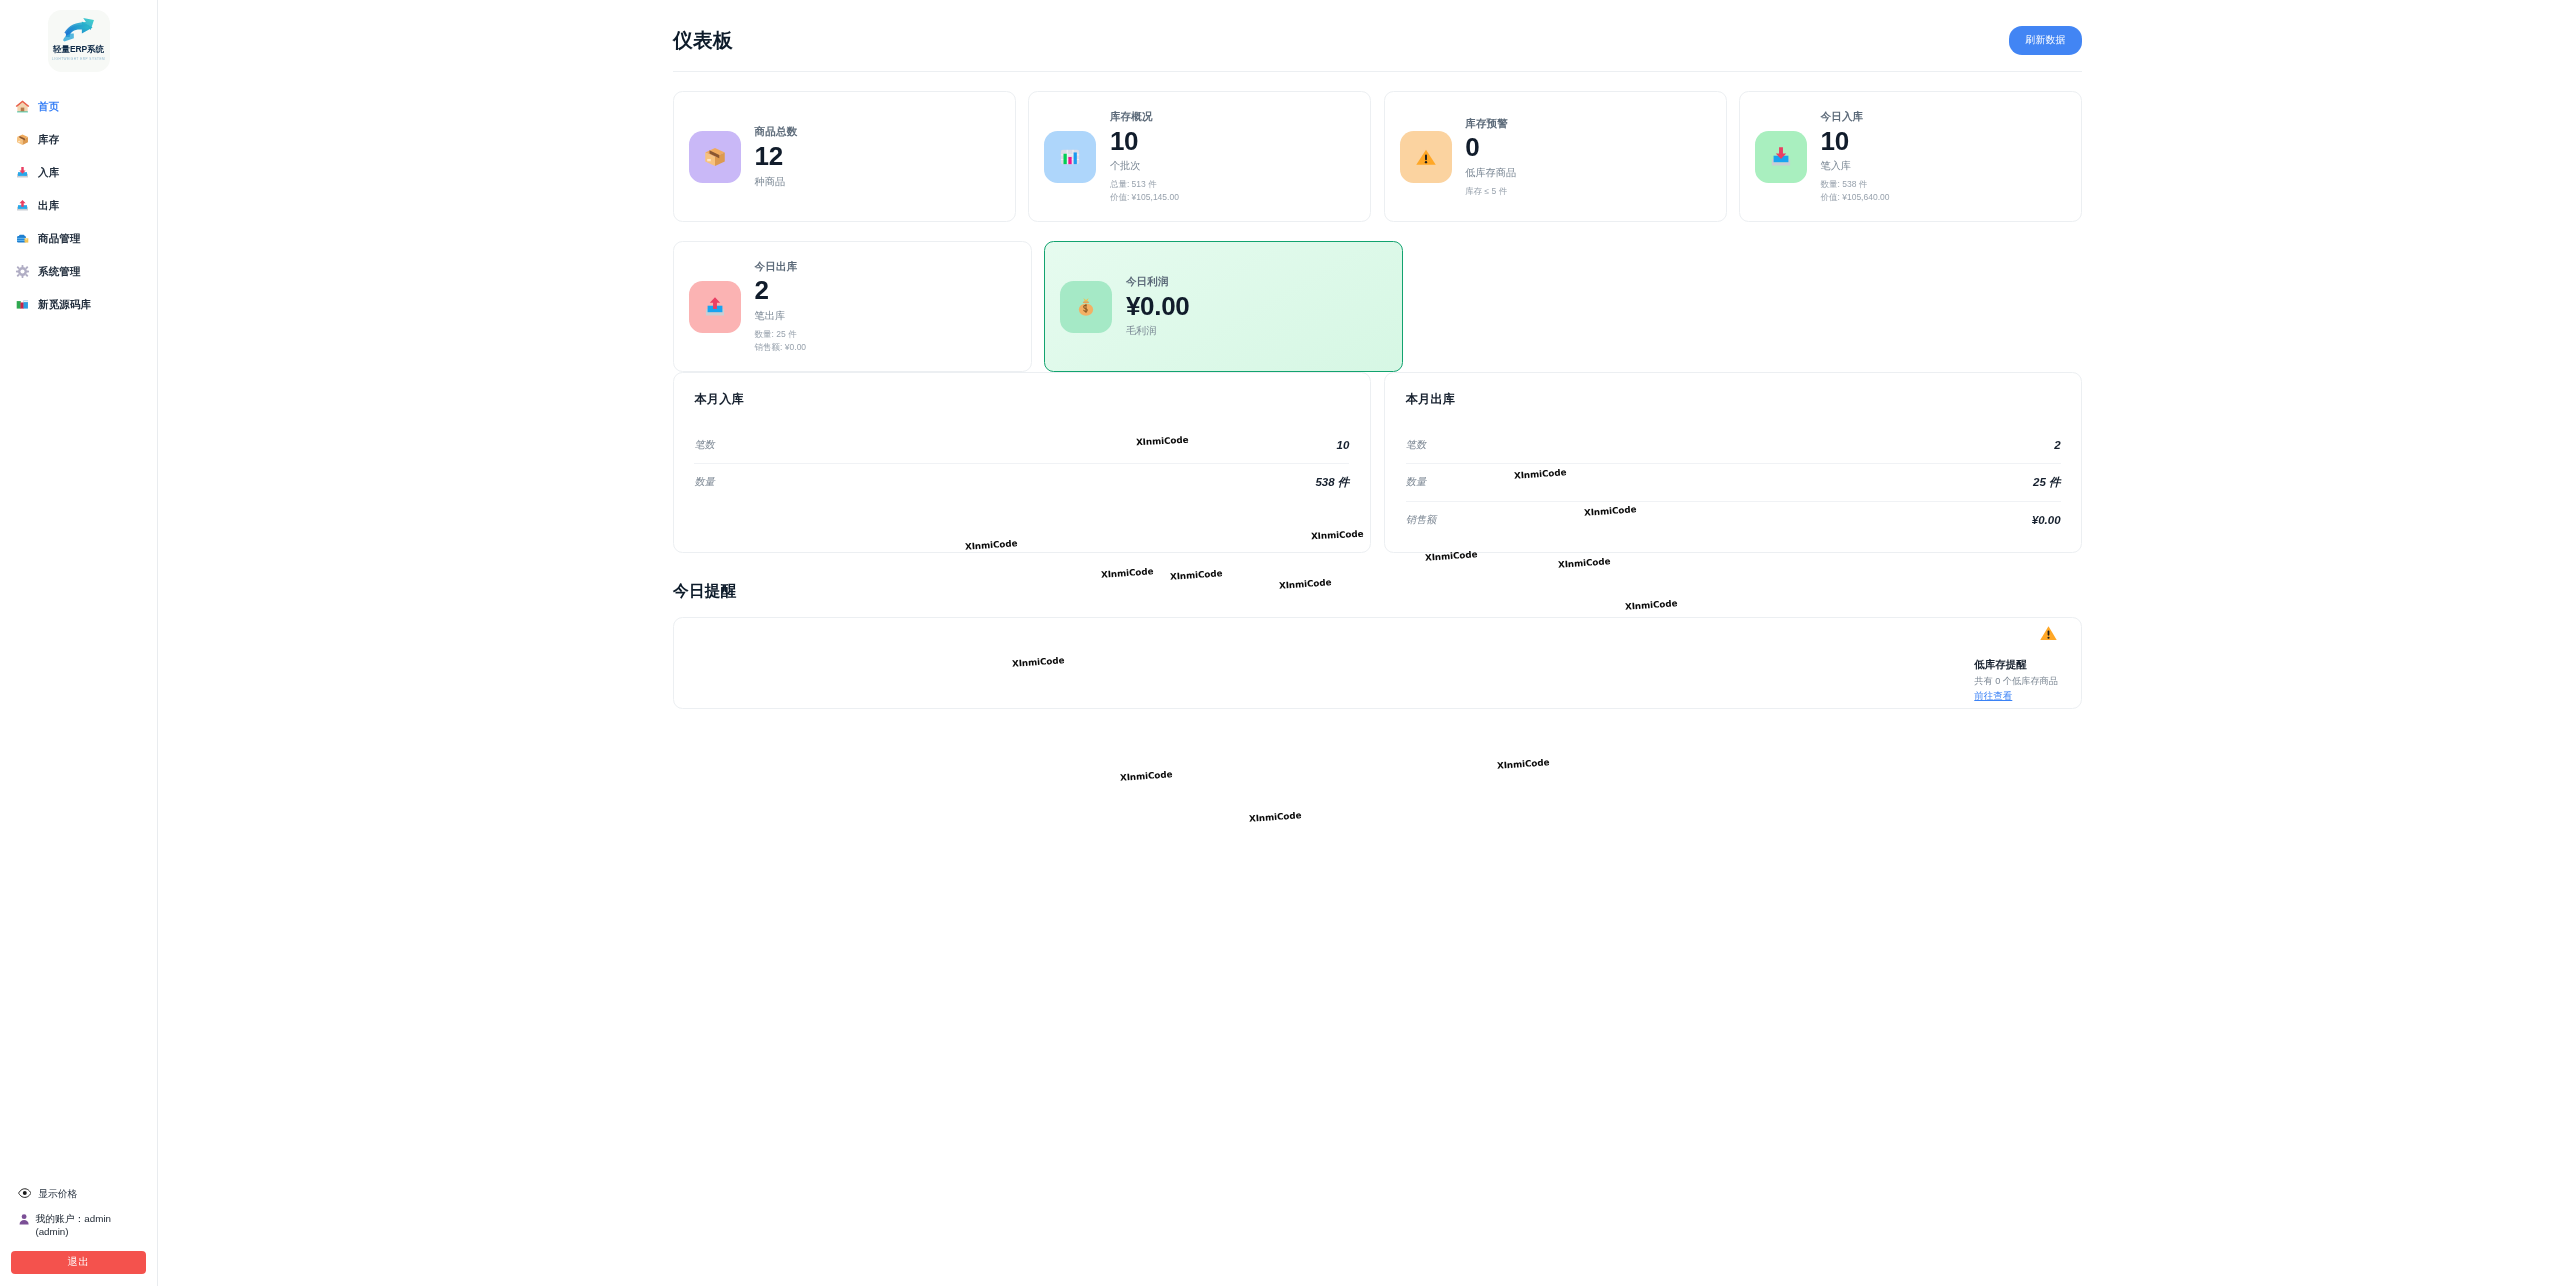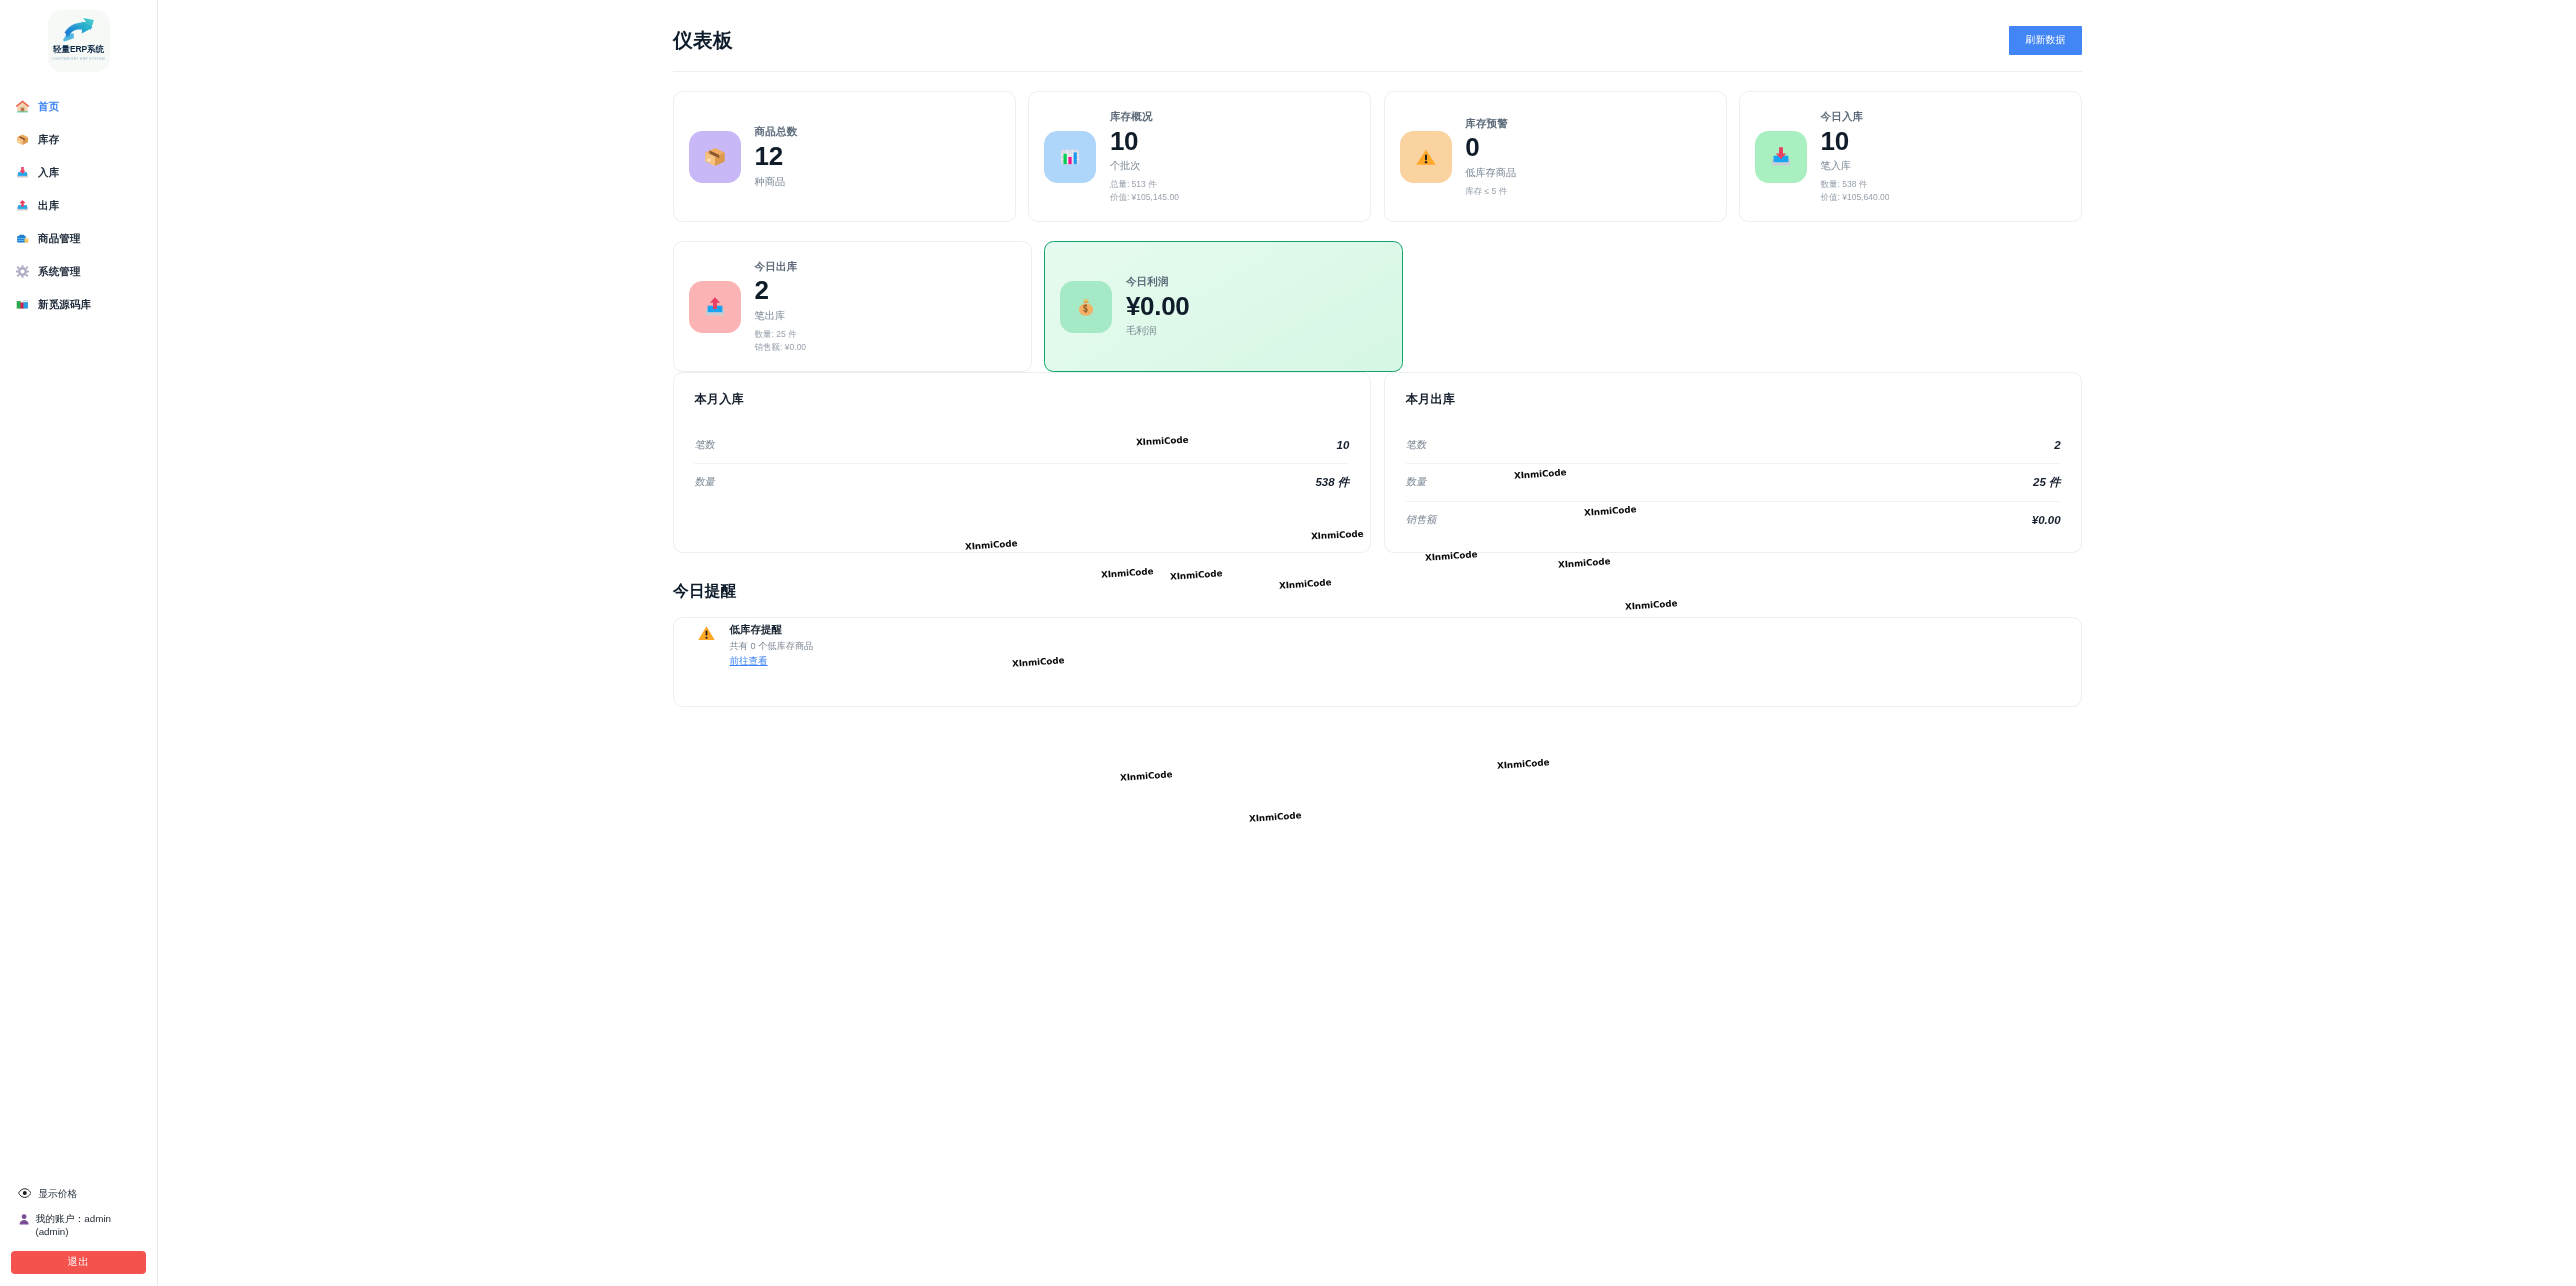--- a/index.html
+++ b/index.html
@@ -95,21 +95,21 @@
     position: relative; z-index: 2;
   }
   .page-head {
     display: flex; align-items: center; justify-content: space-between;
     padding-bottom: 16.3px;
     border-bottom: 1.4px solid #eceff2;
   }
   .page-title { font-size: 19.7px; font-weight: bold; color: #0d1b2a; letter-spacing: 0.3px; }
   .refresh-btn {
     background: #4285f4; color: #fff; border: none;
-    border-radius: 1px; padding: 8.1px 16.3px;
+    border-radius: 13px; padding: 8.1px 16.3px;
     font-size: 9.8px; font-family: Liberation Mono, monospace; cursor: pointer;
     letter-spacing: 0.3px;
   }
 
   .cards-row {
     display: flex; gap: 12.2px; margin-top: 19px;
   }
   .card {
     flex: 1 1 0; min-width: 0;
     background: #ffffff;
@@ -155,22 +155,23 @@
     padding: 11px 0;
     border-bottom: 1.4px solid #f0f2f5;
     font-style: italic;
   }
   .stat-line:last-child { border-bottom: none; padding-bottom: 2.7px; }
   .stat-key { font-size: 10.2px; color: #7d8894; }
   .stat-val { font-size: 11.5px; font-weight: bold; color: #16202e; }
 
   .alert-card {
     background: #fff; border: 1.4px solid #eceff2; border-radius: 9.5px;
-    padding: 5px 23px; display: flex; align-items: flex-start; gap: 13.6px;
+    padding: 5px 23px; display: flex; align-items: flex-end; gap: 13.6px;
     min-height: 90px;
+    flex-direction: column;
   }
   .alert-icon { font-size: 16.3px; line-height: 1; flex: 0 0 auto; }
   .alert-body { display: flex; flex-direction: column; gap: 2.7px; }
   .alert-title { font-size: 10.5px; font-weight: bold; color: #16202e; }
   .alert-desc { font-size: 9.2px; color: #7d8894; }
   .alert-link { font-size: 9.5px; color: #3b82f6; text-decoration: underline; cursor: pointer; }
 
   
   .wm-layer {
     position: absolute; inset: 0;

